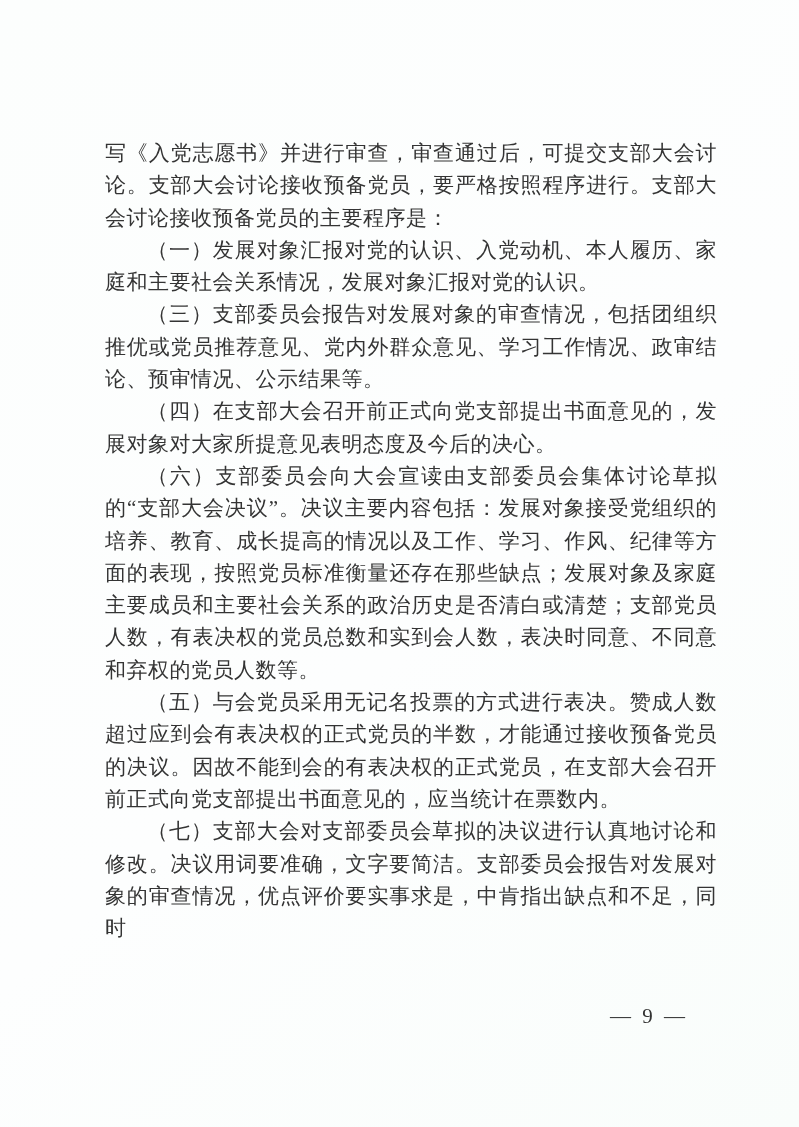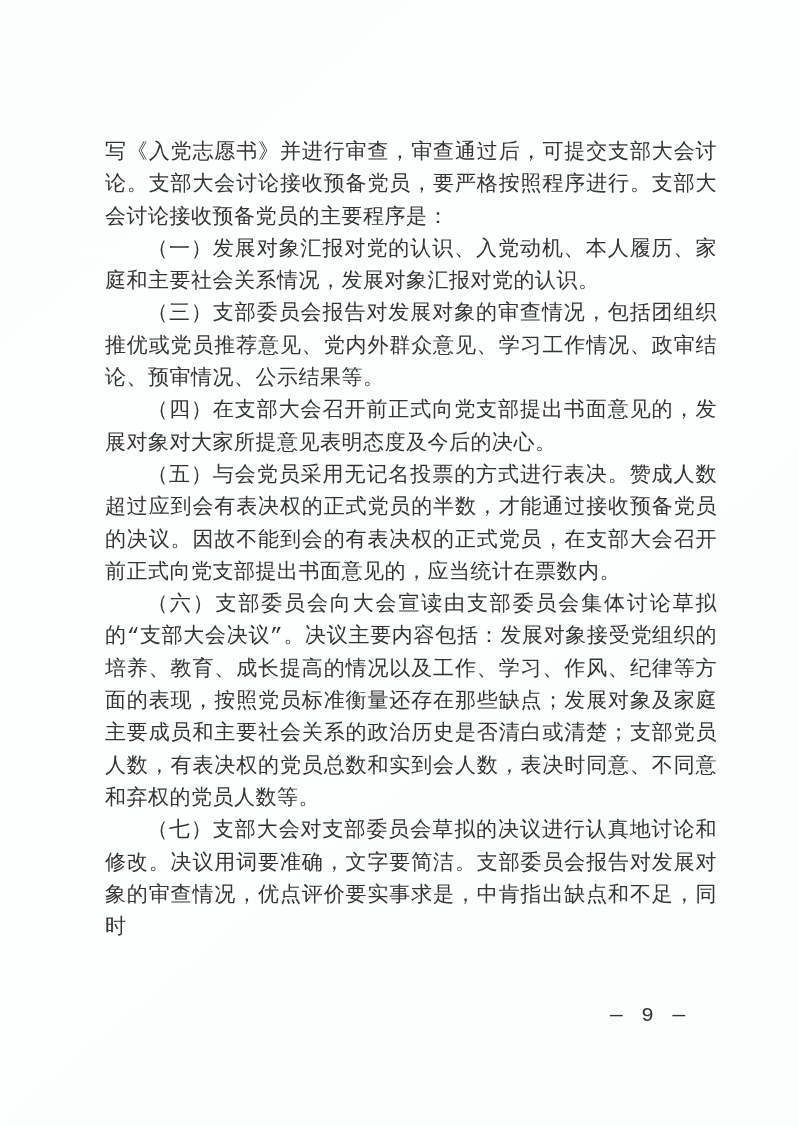--- a/index.html
+++ b/index.html
@@ -11,21 +11,20 @@
     height: 1127px;
     position: relative;
     overflow: hidden;
     background: #ffffff;
     font-family: "Liberation Serif", "DejaVu Serif", serif;
   }
   .scan-page {
     position: absolute;
     inset: 0;
     background: linear-gradient(140deg, #fcfefd 0%, #fdfefe 55%, #f9fdfb 100%);
-    font-family: Liberation Mono, monospace;
   }
   .text-block {
     position: absolute;
     left: 105px;
     top: 137px;
     width: 612px;
   }
   .para {
     margin: 0;
     padding: 0;
@@ -54,18 +53,18 @@
 </style>
 </head>
 <body>
 
 <div class="scan-page">
   <div class="text-block">
       <p class="para">写《入党志愿书》并进行审查，审查通过后，可提交支部大会讨论。支部大会讨论接收预备党员，要严格按照程序进行。支部大会讨论接收预备党员的主要程序是：</p>
       <p class="para indent">（一）发展对象汇报对党的认识、入党动机、本人履历、家庭和主要社会关系情况，发展对象汇报对党的认识。</p>
       <p class="para indent">（三）支部委员会报告对发展对象的审查情况，包括团组织推优或党员推荐意见、党内外群众意见、学习工作情况、政审结论、预审情况、公示结果等。</p>
       <p class="para indent">（四）在支部大会召开前正式向党支部提出书面意见的，发展对象对大家所提意见表明态度及今后的决心。</p>
+      <p class="para indent">（六）支部委员会向大会宣读由支部委员会集体讨论草拟的“支部大会决议”。决议主要内容包括：发展对象接受党组织的培养、教育、成长提高的情况以及工作、学习、作风、纪律等方面的表现，按照党员标准衡量还存在那些缺点；发展对象及家庭主要成员和主要社会关系的政治历史是否清白或清楚；支部党员人数，有表决权的党员总数和实到会人数，表决时同意、不同意和弃权的党员人数等。</p>
       <p class="para indent">（五）与会党员采用无记名投票的方式进行表决。赞成人数超过应到会有表决权的正式党员的半数，才能通过接收预备党员的决议。因故不能到会的有表决权的正式党员，在支部大会召开前正式向党支部提出书面意见的，应当统计在票数内。</p>
-      <p class="para indent">（六）支部委员会向大会宣读由支部委员会集体讨论草拟的“支部大会决议”。决议主要内容包括：发展对象接受党组织的培养、教育、成长提高的情况以及工作、学习、作风、纪律等方面的表现，按照党员标准衡量还存在那些缺点；发展对象及家庭主要成员和主要社会关系的政治历史是否清白或清楚；支部党员人数，有表决权的党员总数和实到会人数，表决时同意、不同意和弃权的党员人数等。</p>
       <p class="para indent">（七）支部大会对支部委员会草拟的决议进行认真地讨论和修改。决议用词要准确，文字要简洁。支部委员会报告对发展对象的审查情况，优点评价要实事求是，中肯指出缺点和不足，同时</p>
     </div>
   <div class="page-number">— 9 —</div>
 </div>
 
 </body></html>

